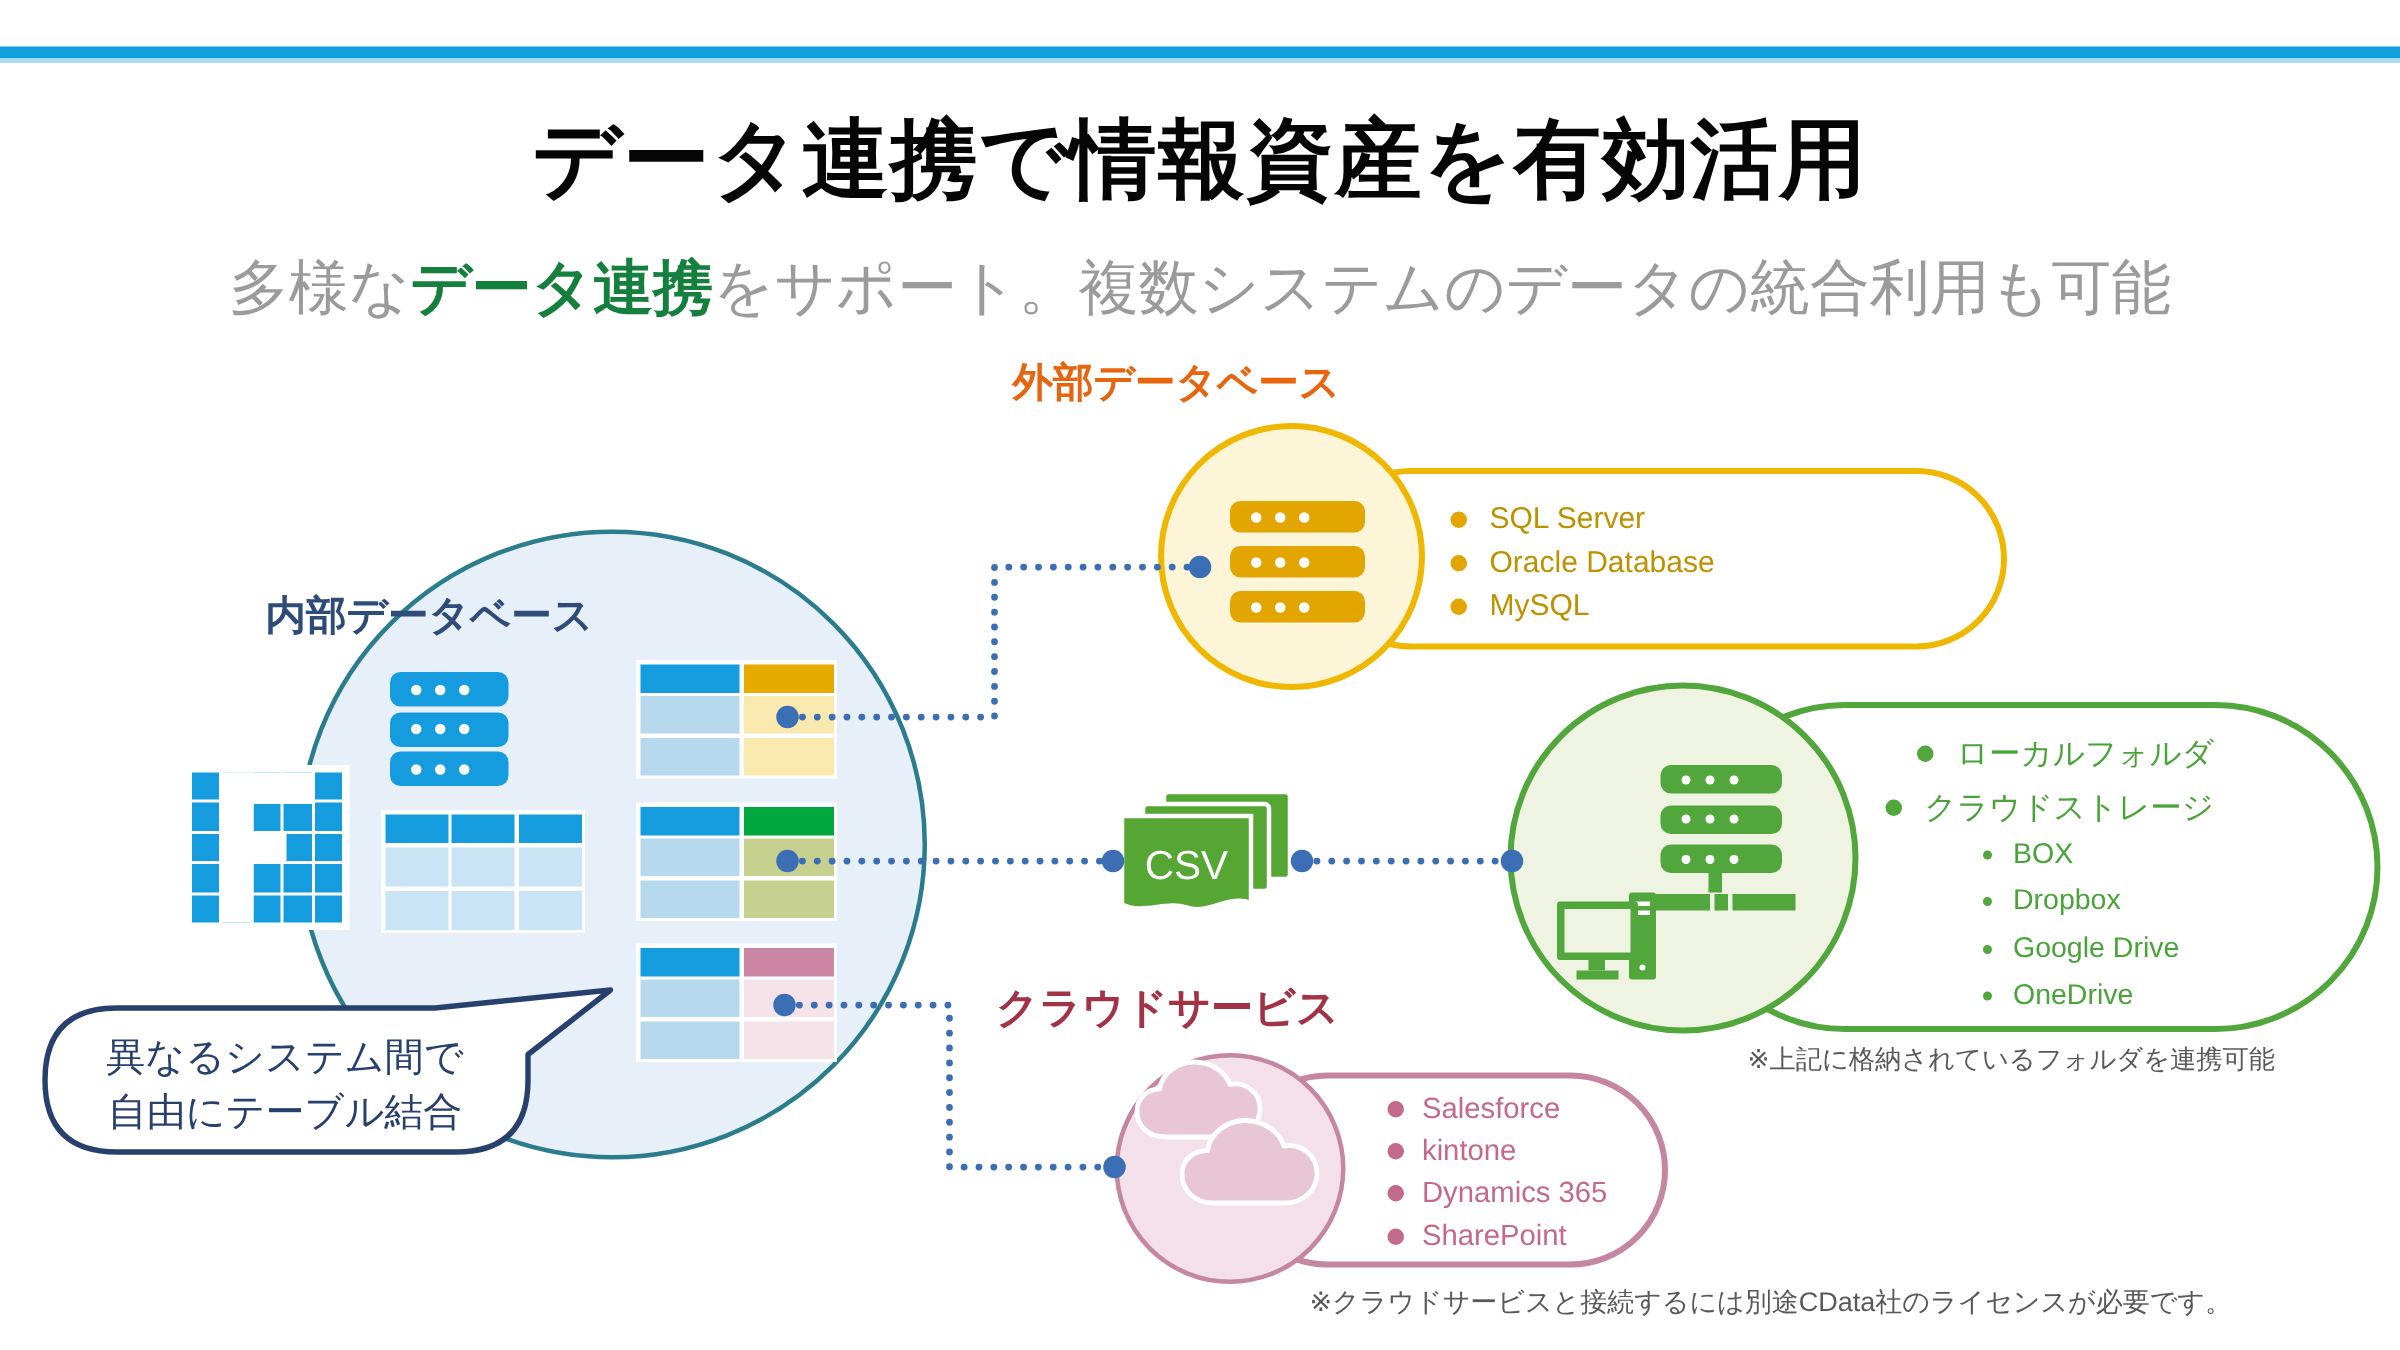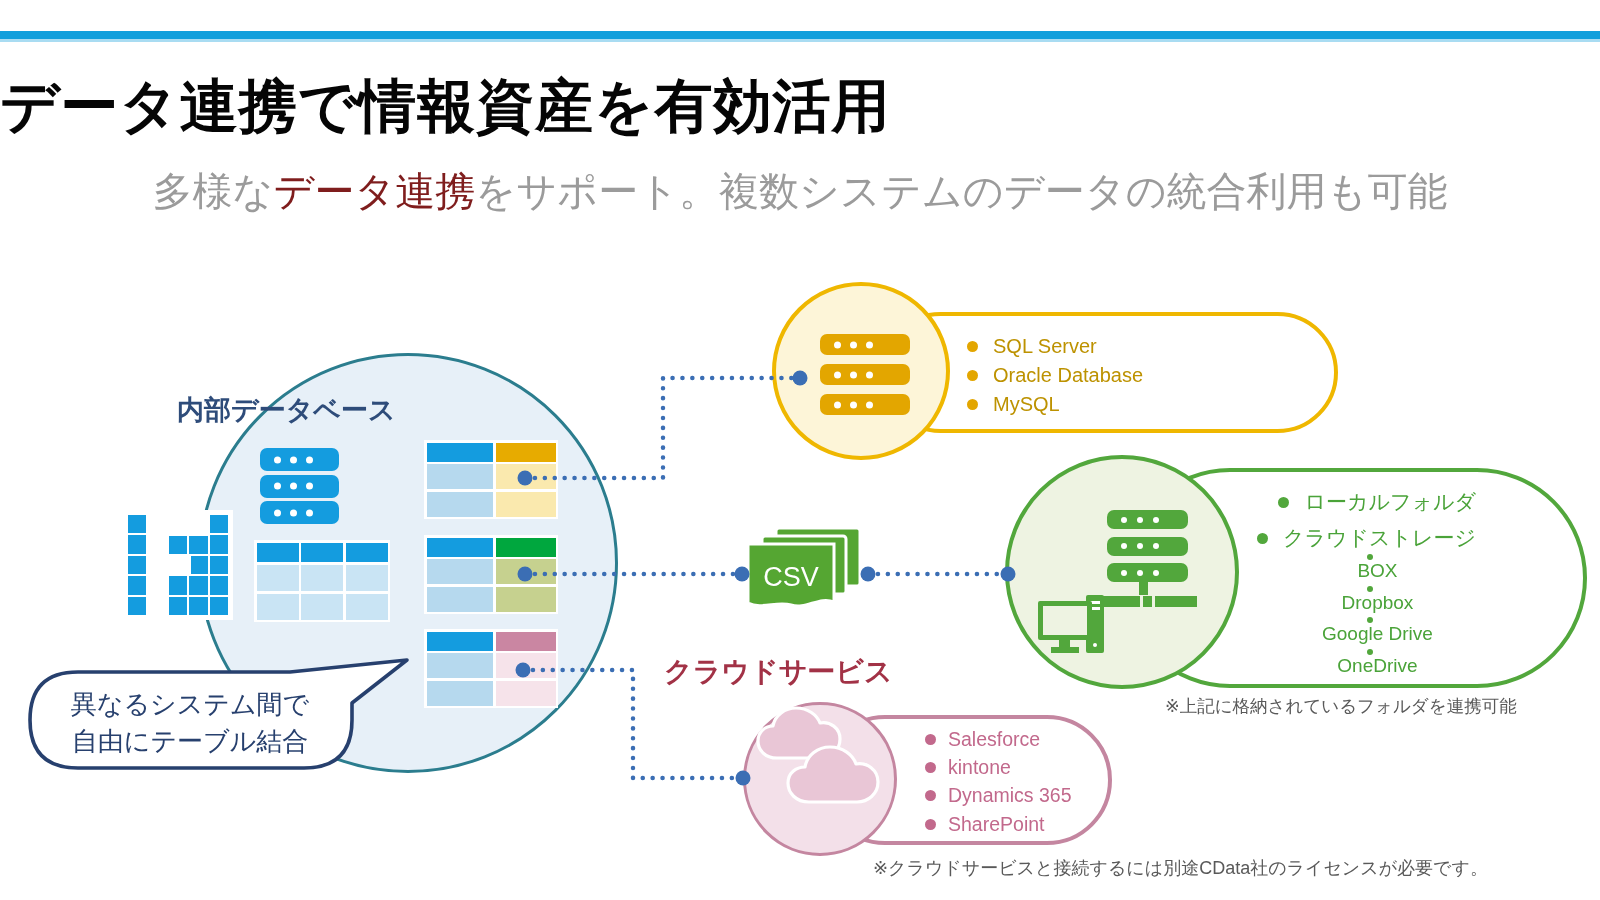--- a/index.html
+++ b/index.html
@@ -6,24 +6,24 @@
   body{width:1600px;height:900px;overflow:hidden;
        font-family:"Liberation Sans","DejaVu Sans",sans-serif;}
   #canvas{position:relative;width:1600px;height:900px;background:#fff;}
   .abs{position:absolute;}
 
   
   .topbar{left:0;top:31px;width:1600px;height:8px;background:#119fdc;}
   .topbar-light{left:0;top:39px;width:1600px;height:3px;background:#a9dcf2;}
 
   
-  .title{left:0;top:68px;width:1600px;text-align:left;font-size:58px;font-weight:900;
+  .title{left:0;top:68px;width:1600px;text-align:center;font-size:58px;font-weight:900;
          color:#050505;letter-spacing:1px;}
   .subtitle{left:0;top:164px;width:1600px;text-align:center;font-size:40px;color:#9b9b9b;}
-  .subtitle b{font-weight:400;color:#7f1d1d;}
+  .subtitle b{font-weight:700;color:#15803d;}
 
   
   .lbl{white-space:nowrap;font-weight:700;}
   .lbl-internal{left:177px;top:392px;font-size:27px;font-weight:600;color:#2e4c7a;}
   .lbl-external{left:675px;top:237px;font-size:27px;color:#e8650f;}
   .lbl-core{left:665px;top:485px;font-size:30px;color:#17773d;}
   .lbl-cloud{left:664px;top:653px;font-size:28px;color:#a23246;}
 
   
   .circle{border-radius:50%;box-sizing:border-box;}
@@ -40,21 +40,21 @@
   
   .row{display:flex;align-items:center;}
   .blt{border-radius:50%;flex:0 0 auto;}
   .list-ext{font-size:20px;font-weight:500;color:#bd9200;}
   .list-ext .row{height:29px;}
   .list-ext .blt{width:11px;height:11px;background:#e3a600;margin-right:15px;}
   .list-storage-main{font-size:21px;font-weight:500;color:#4aa339;}
   .list-storage-main .row{height:36px;justify-content:flex-end;}
   .list-storage-main .blt{width:11px;height:11px;background:#52a73c;margin-right:15px;}
   .list-storage-sub{font-size:19px;font-weight:500;color:#4aa339;}
-  .list-storage-sub .row{height:31.5px;flex-direction:column;}
+  .list-storage-sub .row{height:31.5px;}
   .list-storage-sub .blt{width:6px;height:6px;background:#52a73c;margin-right:14px;}
   .list-cloud{font-size:19.5px;font-weight:500;color:#c2698c;}
   .list-cloud .row{height:28.3px;}
   .list-cloud .blt{width:11px;height:11px;background:#c2698c;margin-right:12px;}
 
   
   .srv .bar{position:relative;border-radius:7px;}
   .srv .bar + .bar{margin-top:var(--gap);}
   .srv .d{position:absolute;border-radius:50%;background:#fff;top:50%;transform:translateY(-50%);}
   .srv-blue .bar{width:79px;height:23px;background:#149cdf;}
@@ -333,20 +333,21 @@
   <svg class="svgabs" style="left:746px;top:526px;" width="122" height="100" viewBox="0 0 122 100">
     <g fill="#55a632" stroke="#ffffff" stroke-width="3">
       <rect x="30" y="2" width="84" height="58" rx="3"></rect>
       <rect x="16" y="10" width="84" height="58" rx="3"></rect>
       <path d="M2,18 L88,18 L88,76 C73,70 60,84 45,79 C31,74.5 16,84 2,77 Z"></path>
     </g>
     <text x="45" y="60" text-anchor="middle" font-size="27" fill="#ffffff" font-family="Liberation Sans, DejaVu Sans, sans-serif">CSV</text>
   </svg>
 
   <div class="abs lbl lbl-internal">内部データベース</div>
+  <div class="abs lbl lbl-external">外部データベース</div>
   <div class="abs lbl lbl-cloud">クラウドサービス</div>
 
   <svg class="svgabs" style="left:0;top:0;" width="1600" height="900" viewBox="0 0 1600 900">
     <g fill="none" stroke="#3b6eb4" stroke-width="4.5" stroke-linecap="round" stroke-dasharray="0.1 9.8">
       <path d="M525,478 L663,478 L663,378 L800,378"></path>
       <path d="M525,574 L742,574"></path>
       <path d="M868,574 L1008,574"></path>
       <path d="M523,670 L633,670 L633,778 L743,778"></path>
     </g>
     <g fill="#3b6eb4">

